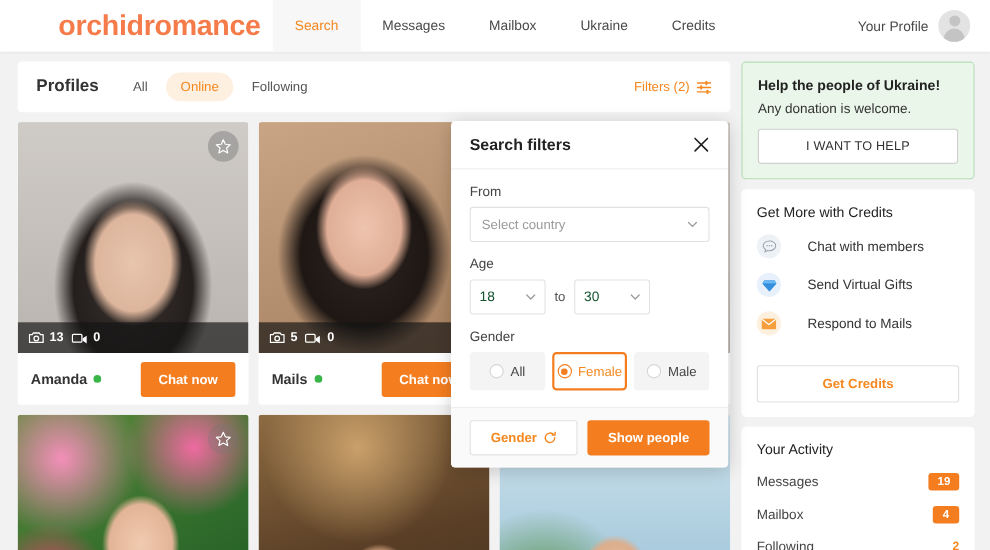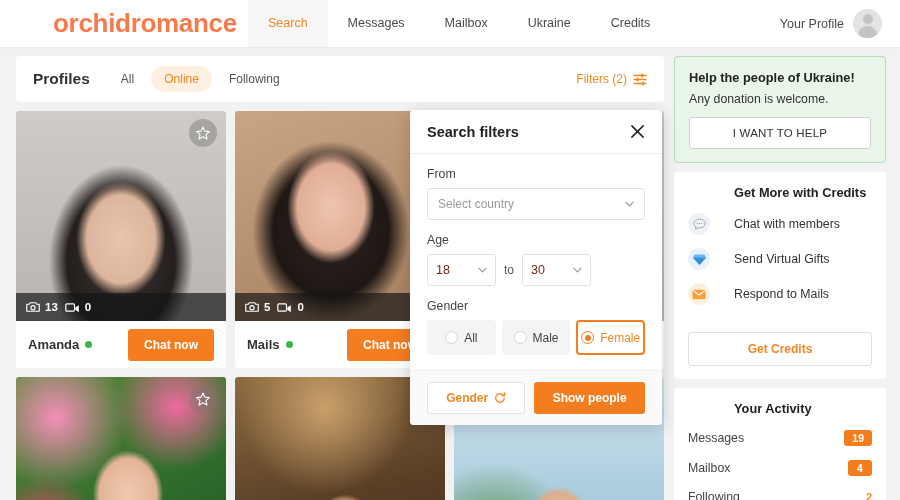--- a/index.html
+++ b/index.html
@@ -148,21 +148,21 @@
     background: #eaf6ea; border: 1px solid #b5ddb5;
   }
   .uk-title { font-size: 12.8px; font-weight: bold; color: #222; }
   .uk-sub { font-size: 12.3px; color: #333; margin-top: 7px; }
   .uk-btn {
     display: block; width: 100%; margin-top: 11px; background: #fff;
     border: 1px solid #cfcfcf; border-radius: 3px; padding: 9px 0;
     font-size: 11.5px; color: #333; cursor: pointer; letter-spacing: .2px;
     font-family: "Liberation Sans", sans-serif;
   }
-  .side-h { font-size: 12.8px; font-weight: bold; color: #222; margin-left: 46px; }
+  .side-h { font-size: 12.8px; font-weight: normal; color: #222; }
   .credit-row {
     display: flex; align-items: center; gap: 24px; margin-top: 13px;
   }
   .credit-ic {
     width: 22px; height: 22px; border-radius: 50%;
     display: flex; align-items: center; justify-content: center;
     flex: 0 0 22px;
   }
   .ic-chat { background: #eef2f7; }
   .ic-gift { background: #e8f1fb; }
@@ -205,21 +205,21 @@
   .select {
     border: 1px solid #e2e2e2; border-radius: 3px; height: 32px;
     display: flex; align-items: center; padding: 0 10px;
     font-size: 12px; color: #9a9a9a; cursor: pointer; background: #fff;
   }
   .select .chev { margin-left: auto; }
   .age-row { display: flex; align-items: center; gap: 8px; }
   .age-sel {
     width: 69px; border: 1px solid #e2e2e2; border-radius: 3px; height: 32px;
     display: flex; align-items: center; padding: 0 8px;
-    font-size: 12.5px; color: #7f1d1d; cursor: pointer;
+    font-size: 12.5px; color: #14532d; cursor: pointer;
   }
   .age-to { font-size: 12px; color: #555; }
   .gender-row { display: flex; gap: 6px; }
   .gender-opt {
     flex: 1; height: 35px; border-radius: 4px; background: #f4f4f4;
     display: flex; align-items: center; justify-content: center; gap: 6px;
     font-size: 12px; color: #444; cursor: pointer;
     border: 2px solid transparent;
   }
   .gender-opt.sel {
@@ -489,27 +489,27 @@
           </svg>
         </div>
       </div>
 
       <div class="fld-label mt13">Gender</div>
       <div class="gender-row">
         <div class="gender-opt">
           <span class="radio"></span>
           <span>All</span>
         </div>
+        <div class="gender-opt sel">
+          <span class="radio"></span>
+          <span>Female</span>
+        </div>
         <div class="gender-opt">
           <span class="radio"></span>
           <span>Male</span>
-        </div>
-        <div class="gender-opt sel">
-          <span class="radio"></span>
-          <span>Female</span>
         </div>
       </div>
     </div>
 
     <div class="modal-foot">
       <button class="btn-reset">
         <span>Gender</span>
         <svg width="12" height="12" viewBox="0 0 14 14">
           <path d="M12 7a5 5 0 1 1-1.6-3.7" fill="none" stroke="#f5871f" stroke-width="1.5" stroke-linecap="round"></path>
           <path d="M12.4 1v3.1H9.3" fill="none" stroke="#f5871f" stroke-width="1.5" stroke-linecap="round" stroke-linejoin="round"></path>

